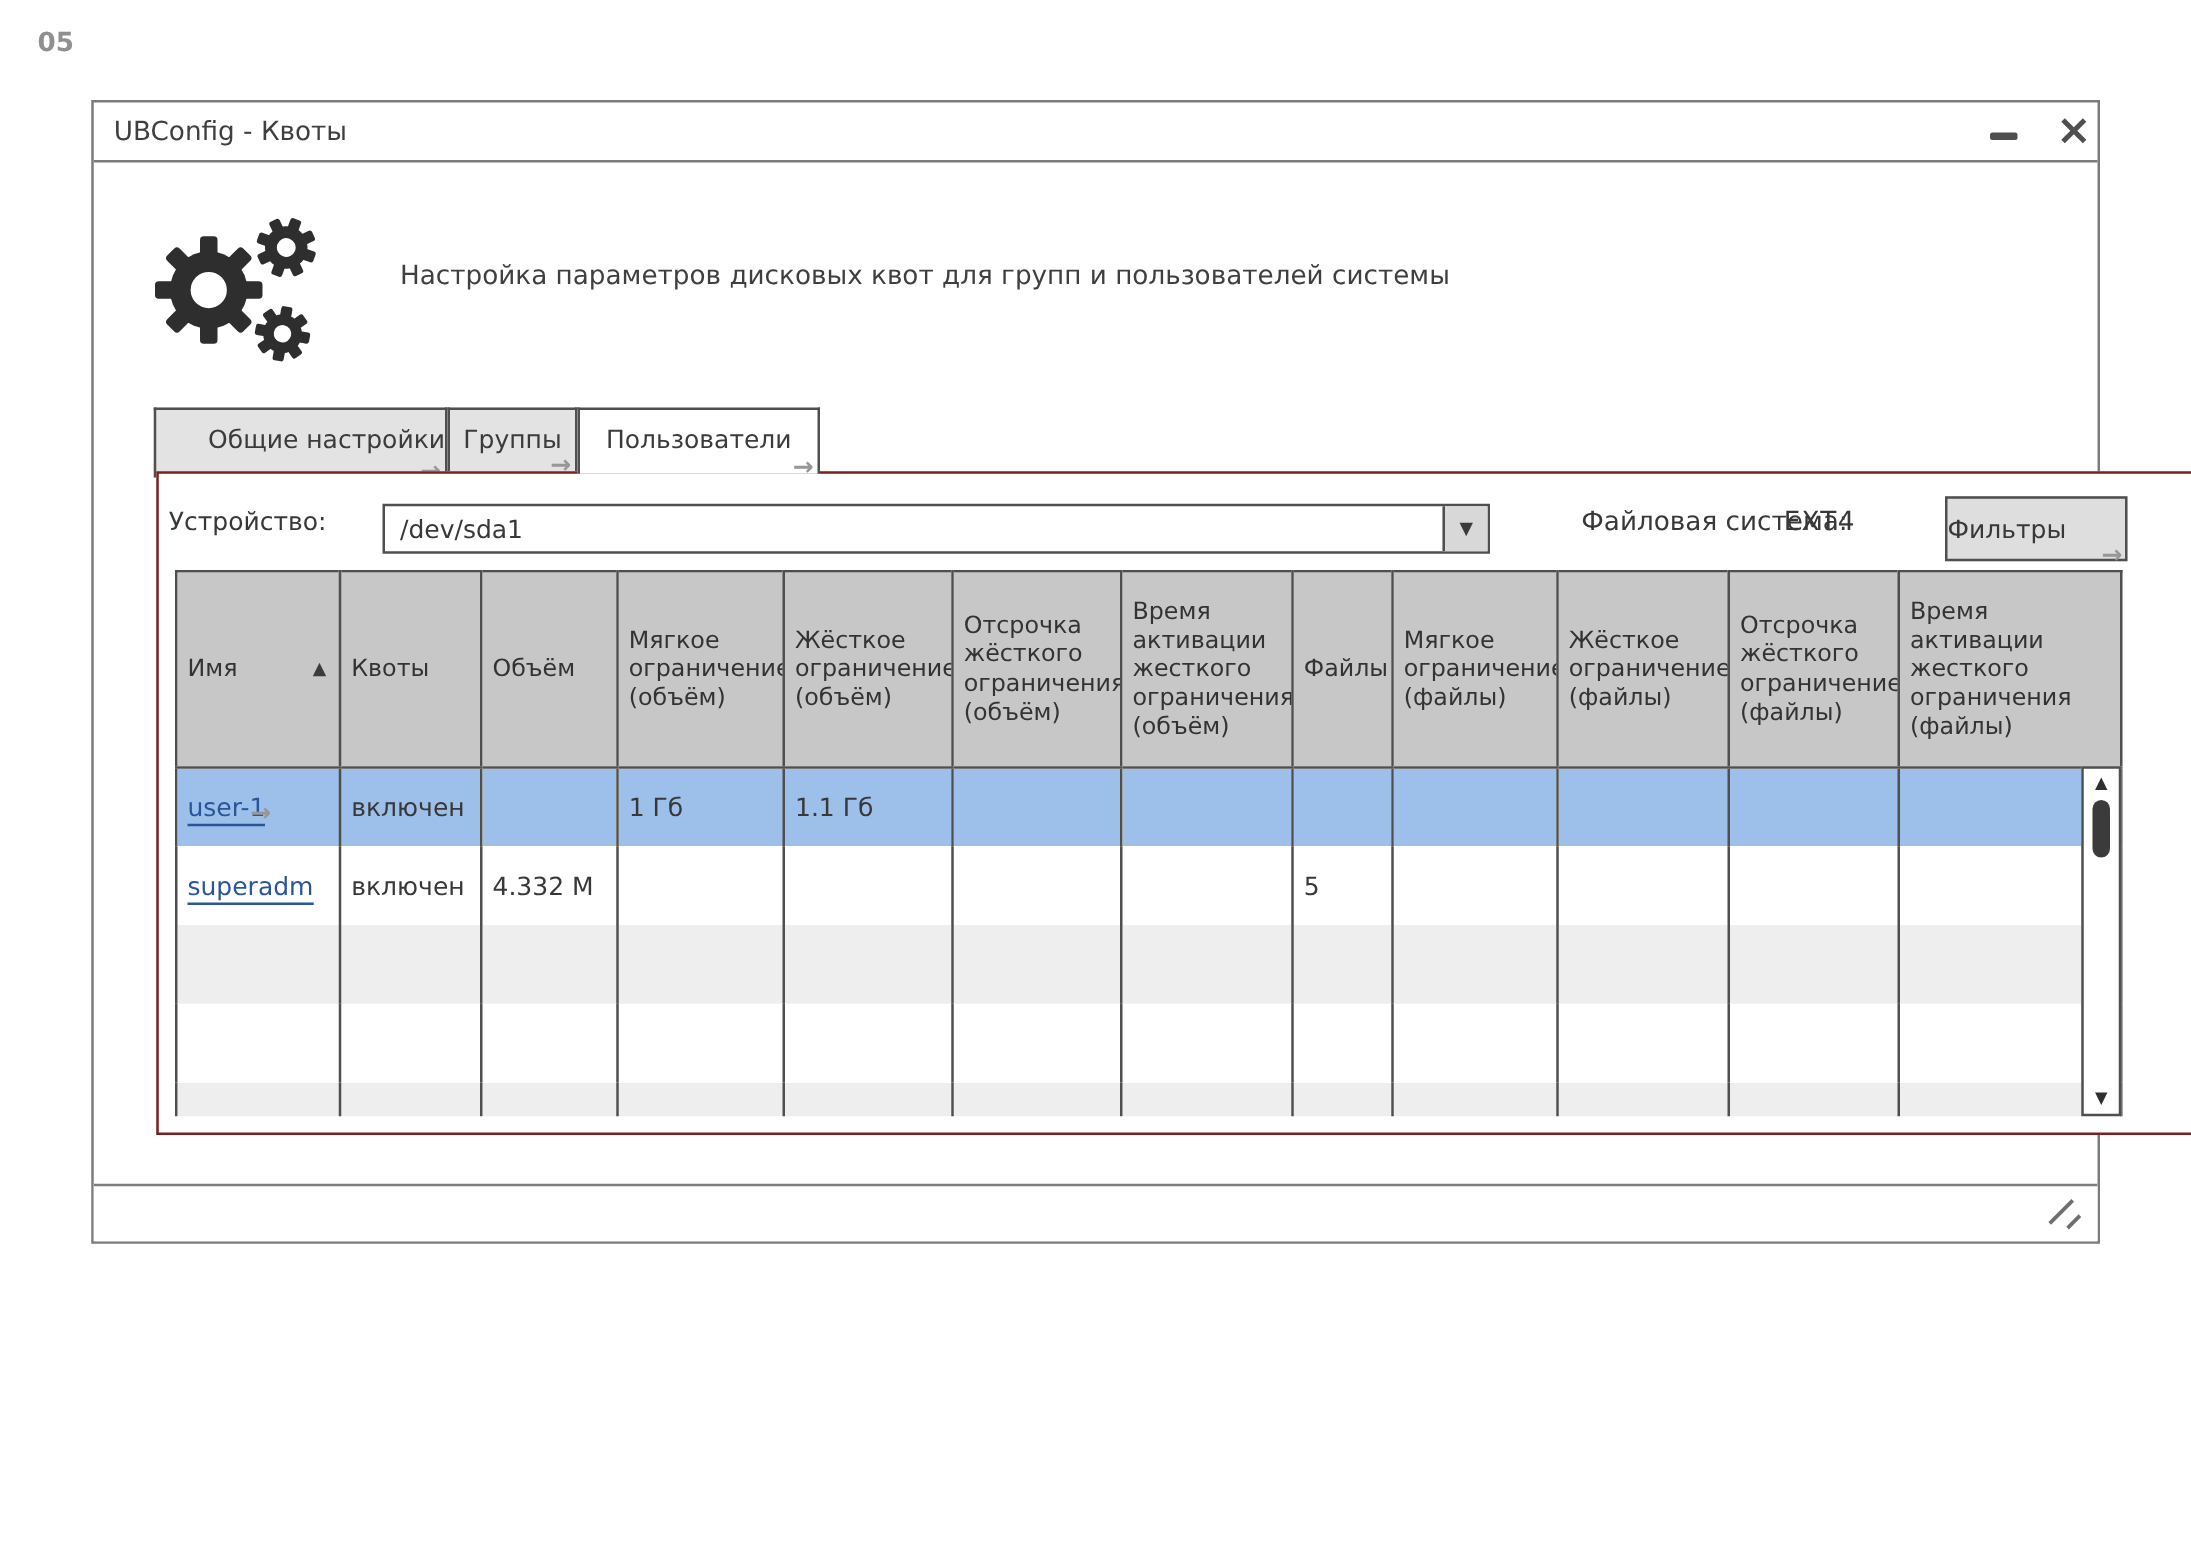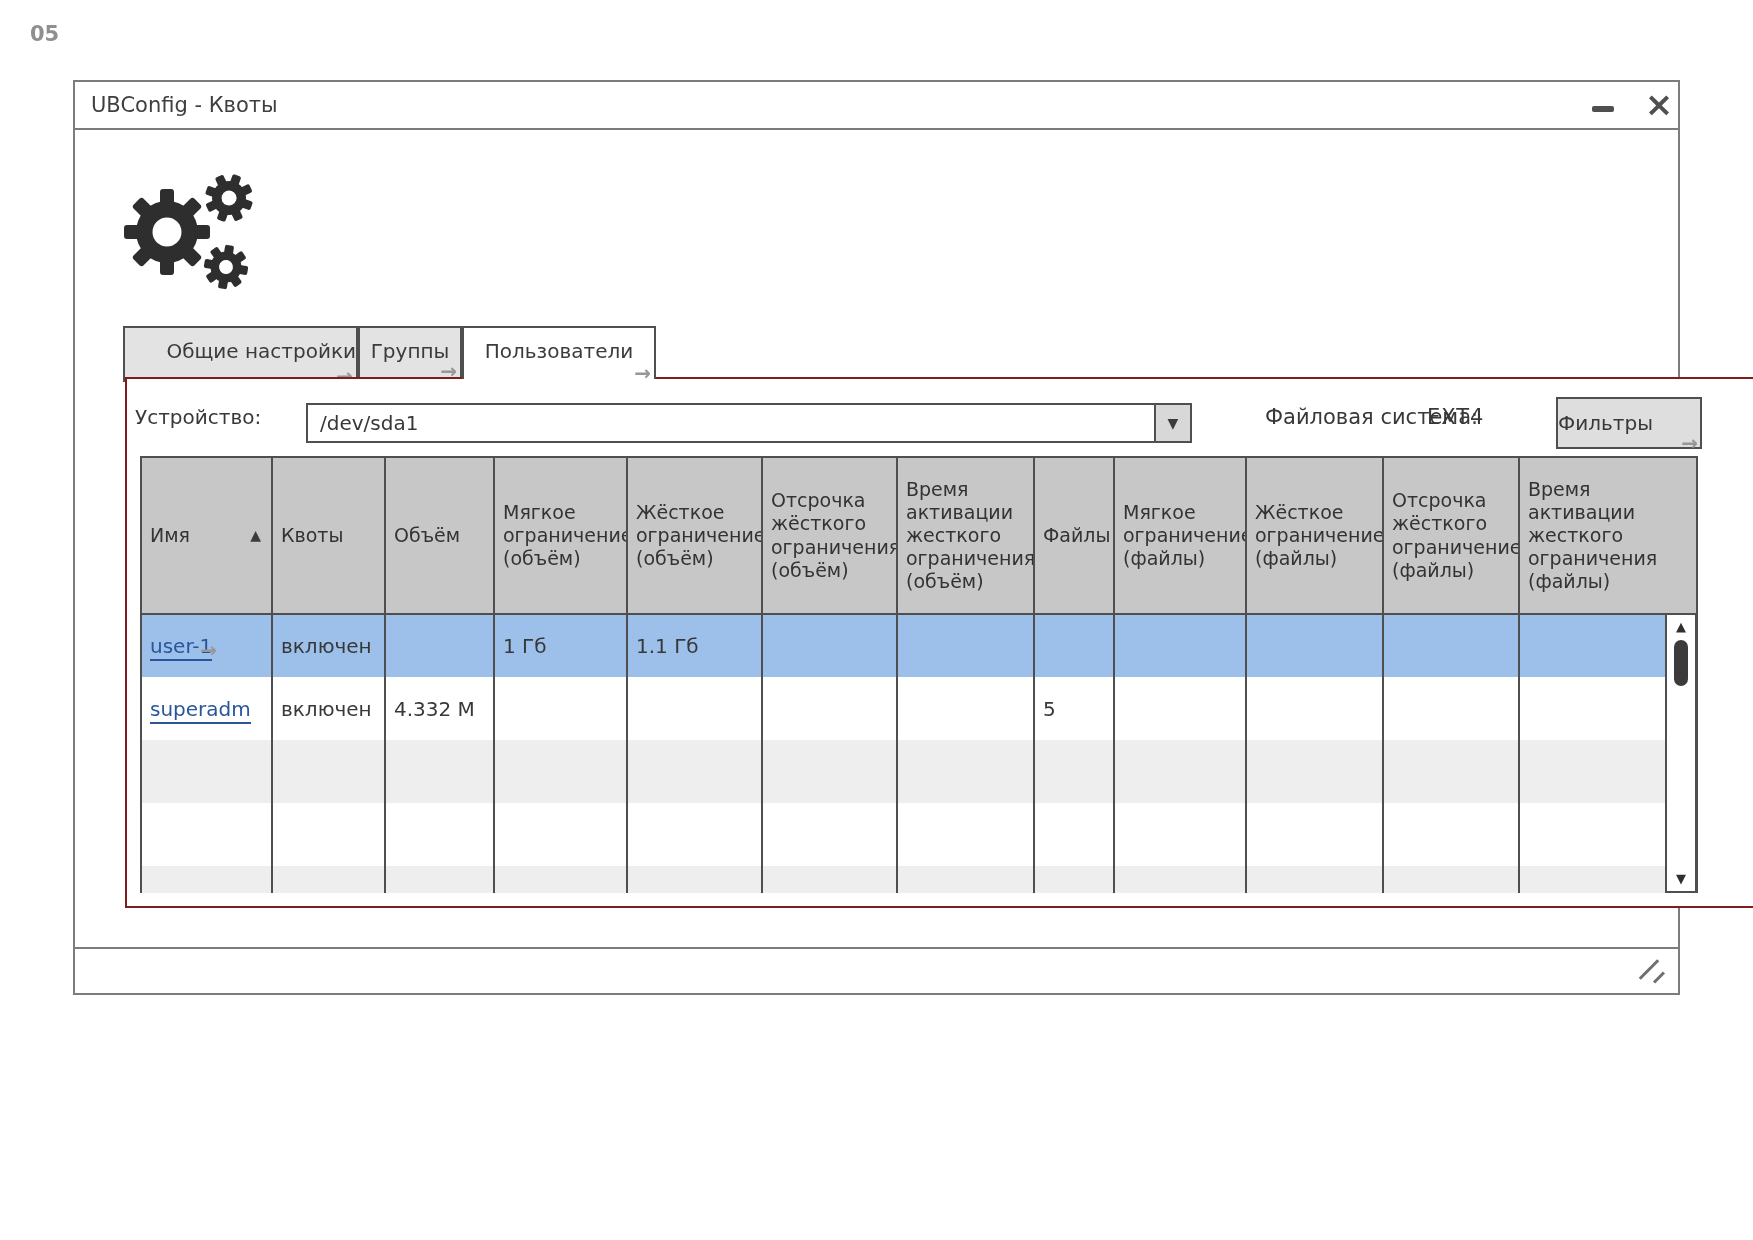--- a/index.html
+++ b/index.html
@@ -139,20 +139,21 @@
         <rect x="-4.5" y="-22" width="9" height="9" rx="2" transform="rotate(180)"></rect>
         <rect x="-4.5" y="-22" width="9" height="9" rx="2" transform="rotate(225)"></rect>
         <rect x="-4.5" y="-22" width="9" height="9" rx="2" transform="rotate(270)"></rect>
         <rect x="-4.5" y="-22" width="9" height="9" rx="2" transform="rotate(315)"></rect>
         <circle r="15.5"></circle>
         <circle r="7" fill="#ffffff"></circle>
       </g>
     </g>
   </svg>
 
+  <div class="description">Настройка параметров дисковых квот для групп и пользователей системы</div>
 
   <div class="tab tab-1">
     <span class="tab-label">Общие настройки</span>
     <span class="link-arrow">→</span>
   </div>
   <div class="tab tab-2">
     <span class="tab-label">Группы</span>
     <span class="link-arrow">→</span>
   </div>
   <div class="tab tab-3">

